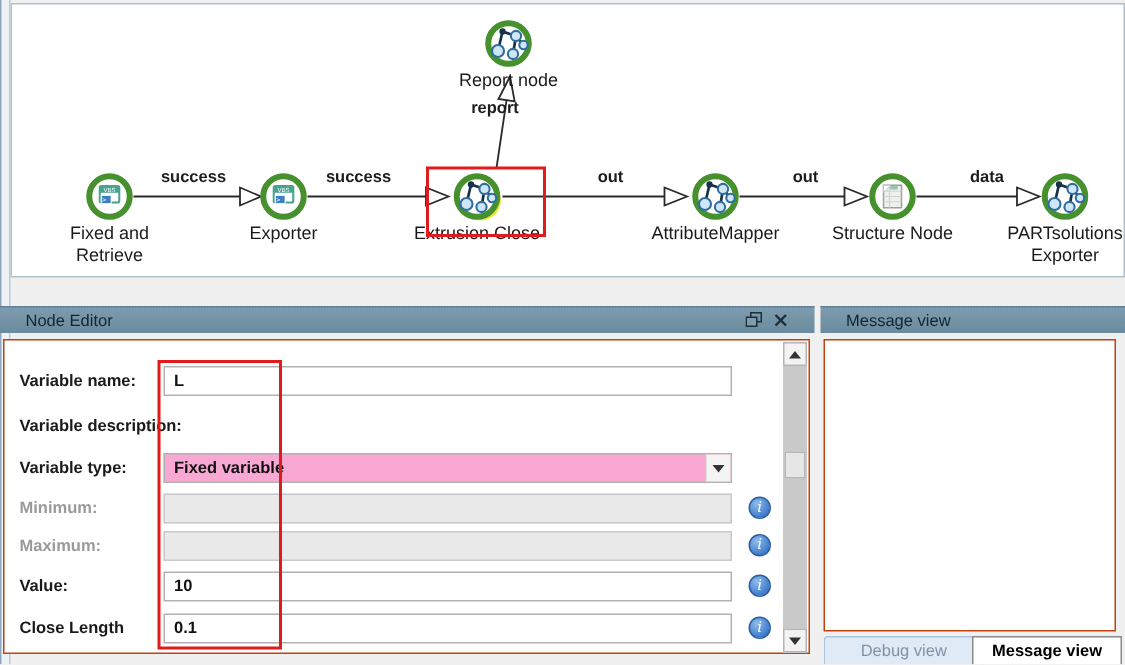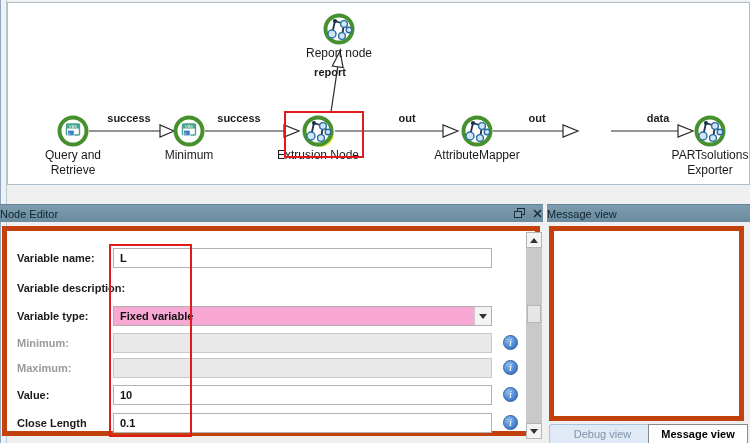--- a/index.html
+++ b/index.html
@@ -18,26 +18,26 @@
     font-weight:600; color:#1c1c1c; }
   .node { position:absolute; text-align:center; }
   .node-circle { width:32px; height:32px; margin:0 auto; }
   .node-label { font-size:12px; color:#1a1a1a; line-height:1.25; margin-top:1px; }
 
   .red-box { position:absolute; border:2px solid #e11b1b; background:transparent; z-index:5; }
 
   
   .titlebar { position:absolute; height:18px; background:linear-gradient(#7d9cb0,#6a8a9e);
     border-top:1px dotted #5c7c90; display:flex; align-items:center; font-size:11px;
-    color:#102530; padding:0 0; }
+    color:#102530; padding:0 17px; }
   .titlebar .tb-title { flex:0 0 auto; }
   .tb-icons { margin-left:auto; display:flex; gap:6px; align-items:center; }
   .tb-btn { width:12px; height:12px; display:flex; align-items:center; justify-content:center; cursor:default; }
 
-  .panel-content { position:absolute; background:#fff; border:5px solid #c2410c; }
+  .panel-content { position:absolute; background:#fff; border:1px solid #c2410c; }
 
   
   .form-row { position:absolute; left:0; width:100%; height:20px; }
   .f-label { position:absolute; left:10px; top:0; height:20px; line-height:20px;
     font-size:11px; color:#1a1a1a; font-weight:600; }
   .f-label.disabled { color:#9a9a9a; }
   .f-input { position:absolute; left:106px; top:0; width:379px; height:20px;
     border:1px solid #b2b2b2; background:#fff; font-family:"Liberation Sans",sans-serif;
     font-size:11px; font-weight:600; color:#111; padding:0 6px; outline:none; }
   .f-input:disabled { background:#e9e9e9; border-color:#c9c9c9; }
@@ -106,56 +106,56 @@
       <div class="node-circle">
         <svg width="32" height="32" viewBox="0 0 32 32">
           <circle cx="16" cy="16" r="13.5" fill="#fff" stroke="#46902d" stroke-width="4"></circle>
           <rect x="9.5" y="9" width="13" height="11" rx="1" fill="#fff" stroke="#4aa38e" stroke-width="1.4"></rect>
           <rect x="9.5" y="9" width="13" height="4.5" fill="#4aa38e"></rect>
           <text x="16" y="12.7" font-size="4" fill="#fff" text-anchor="middle" font-family="Liberation Sans">VBS</text>
           <rect x="10.5" y="15.2" width="6.6" height="5.6" fill="#3b7fc4" stroke="#fff" stroke-width="0.7"></rect>
           <text x="13.8" y="19.7" font-size="4.6" fill="#fff" text-anchor="middle" font-family="DejaVu Sans Mono">&gt;_</text>
         </svg>
       </div>
-      <div class="node-label">Query and Retrieve</div>
+      <div class="node-label">Fixed and Retrieve</div>
     </div>
 
     <div class="node" style="left:131px;top:112px;width:100px">
       <div class="node-circle">
         <svg width="32" height="32" viewBox="0 0 32 32">
           <circle cx="16" cy="16" r="13.5" fill="#fff" stroke="#46902d" stroke-width="4"></circle>
           <rect x="9.5" y="9" width="13" height="11" rx="1" fill="#fff" stroke="#4aa38e" stroke-width="1.4"></rect>
           <rect x="9.5" y="9" width="13" height="4.5" fill="#4aa38e"></rect>
           <text x="16" y="12.7" font-size="4" fill="#fff" text-anchor="middle" font-family="Liberation Sans">VBS</text>
           <rect x="10.5" y="15.2" width="6.6" height="5.6" fill="#3b7fc4" stroke="#fff" stroke-width="0.7"></rect>
           <text x="13.8" y="19.7" font-size="4.6" fill="#fff" text-anchor="middle" font-family="DejaVu Sans Mono">&gt;_</text>
         </svg>
       </div>
-      <div class="node-label">Minimum</div>
+      <div class="node-label">Exporter</div>
     </div>
 
     <div class="node" style="left:260px;top:112px;width:100px">
       <div class="node-circle">
         <svg width="32" height="32" viewBox="0 0 32 32">
           <circle cx="18.5" cy="18.5" r="13.5" fill="#efe73b"></circle>
           <circle cx="16" cy="16" r="13.5" fill="#fff" stroke="#46902d" stroke-width="4"></circle>
           <g stroke="#16324a" stroke-width="1.8" fill="none">
             <line x1="12" y1="8" x2="21" y2="11"></line>
               <line x1="12" y1="8" x2="9" y2="21"></line>
             <line x1="21" y1="11" x2="19" y2="23"></line>
               <line x1="21" y1="11" x2="26" y2="17"></line>
           </g>
           <circle cx="12" cy="8" r="2.1" fill="#16324a"></circle>
           <circle cx="9" cy="21" r="4" fill="#cfe6f7" stroke="#2e6da0" stroke-width="1.4"></circle>
           <circle cx="21" cy="11" r="3.4" fill="#cfe6f7" stroke="#2e6da0" stroke-width="1.4"></circle>
           <circle cx="19" cy="23" r="3.4" fill="#cfe6f7" stroke="#2e6da0" stroke-width="1.4"></circle>
           <circle cx="26" cy="17" r="2.8" fill="#cfe6f7" stroke="#2e6da0" stroke-width="1.4"></circle>
         </svg>
       </div>
-      <div class="node-label">Extrusion Node</div>
+      <div class="node-label">Extrusion Close</div>
     </div>
 
     <div class="node" style="left:419px;top:112px;width:100px">
       <div class="node-circle">
         <svg width="32" height="32" viewBox="0 0 32 32">
           <circle cx="16" cy="16" r="13.5" fill="#fff" stroke="#46902d" stroke-width="4"></circle>
           <g stroke="#16324a" stroke-width="1.8" fill="none">
             <line x1="12" y1="8" x2="21" y2="11"></line>
               <line x1="12" y1="8" x2="9" y2="21"></line>
             <line x1="21" y1="11" x2="19" y2="23"></line>
@@ -164,20 +164,37 @@
           <circle cx="12" cy="8" r="2.1" fill="#16324a"></circle>
           <circle cx="9" cy="21" r="4" fill="#cfe6f7" stroke="#2e6da0" stroke-width="1.4"></circle>
           <circle cx="21" cy="11" r="3.4" fill="#cfe6f7" stroke="#2e6da0" stroke-width="1.4"></circle>
           <circle cx="19" cy="23" r="3.4" fill="#cfe6f7" stroke="#2e6da0" stroke-width="1.4"></circle>
           <circle cx="26" cy="17" r="2.8" fill="#cfe6f7" stroke="#2e6da0" stroke-width="1.4"></circle>
         </svg>
       </div>
       <div class="node-label">AttributeMapper</div>
     </div>
 
+    <div class="node" style="left:537px;top:112px;width:100px">
+      <div class="node-circle">
+        <svg width="32" height="32" viewBox="0 0 32 32">
+          <circle cx="16" cy="16" r="13.5" fill="#fff" stroke="#46902d" stroke-width="4"></circle>
+          <rect x="10" y="8.5" width="12" height="15" fill="#edf0ec" stroke="#98a298" stroke-width="1"></rect>
+          <g stroke="#cdd6cd" stroke-width="0.8">
+            <line x1="10" y1="12.5" x2="22" y2="12.5"></line>
+              <line x1="10" y1="16" x2="22" y2="16"></line>
+            <line x1="10" y1="19.5" x2="22" y2="19.5"></line>
+              <line x1="14" y1="8.5" x2="14" y2="23.5"></line>
+          </g>
+          <polygon points="10,8.5 15,8.5 10,13.5" fill="#fff" stroke="#b6beb6" stroke-width="0.6"></polygon>
+          <rect x="14.5" y="9" width="5" height="2.4" fill="#9fc4b6"></rect>
+        </svg>
+      </div>
+      <div class="node-label">Structure Node</div>
+    </div>
 
     <div class="node" style="left:652px;top:112px;width:100px">
       <div class="node-circle">
         <svg width="32" height="32" viewBox="0 0 32 32">
           <circle cx="16" cy="16" r="13.5" fill="#fff" stroke="#46902d" stroke-width="4"></circle>
           <g stroke="#16324a" stroke-width="1.8" fill="none">
             <line x1="12" y1="8" x2="21" y2="11"></line>
               <line x1="12" y1="8" x2="9" y2="21"></line>
             <line x1="21" y1="11" x2="19" y2="23"></line>
               <line x1="21" y1="11" x2="26" y2="17"></line>

